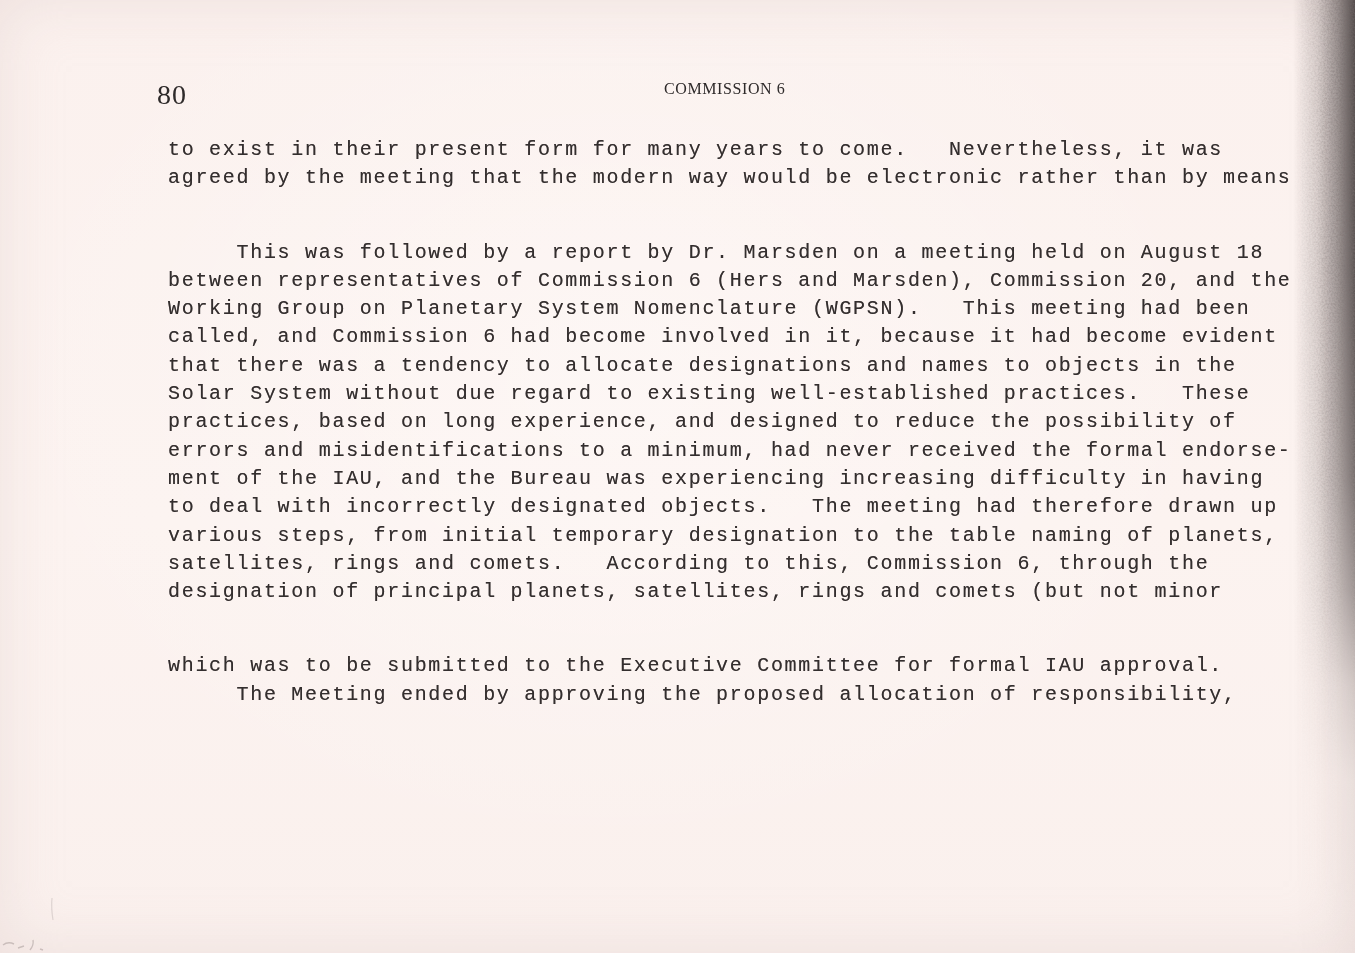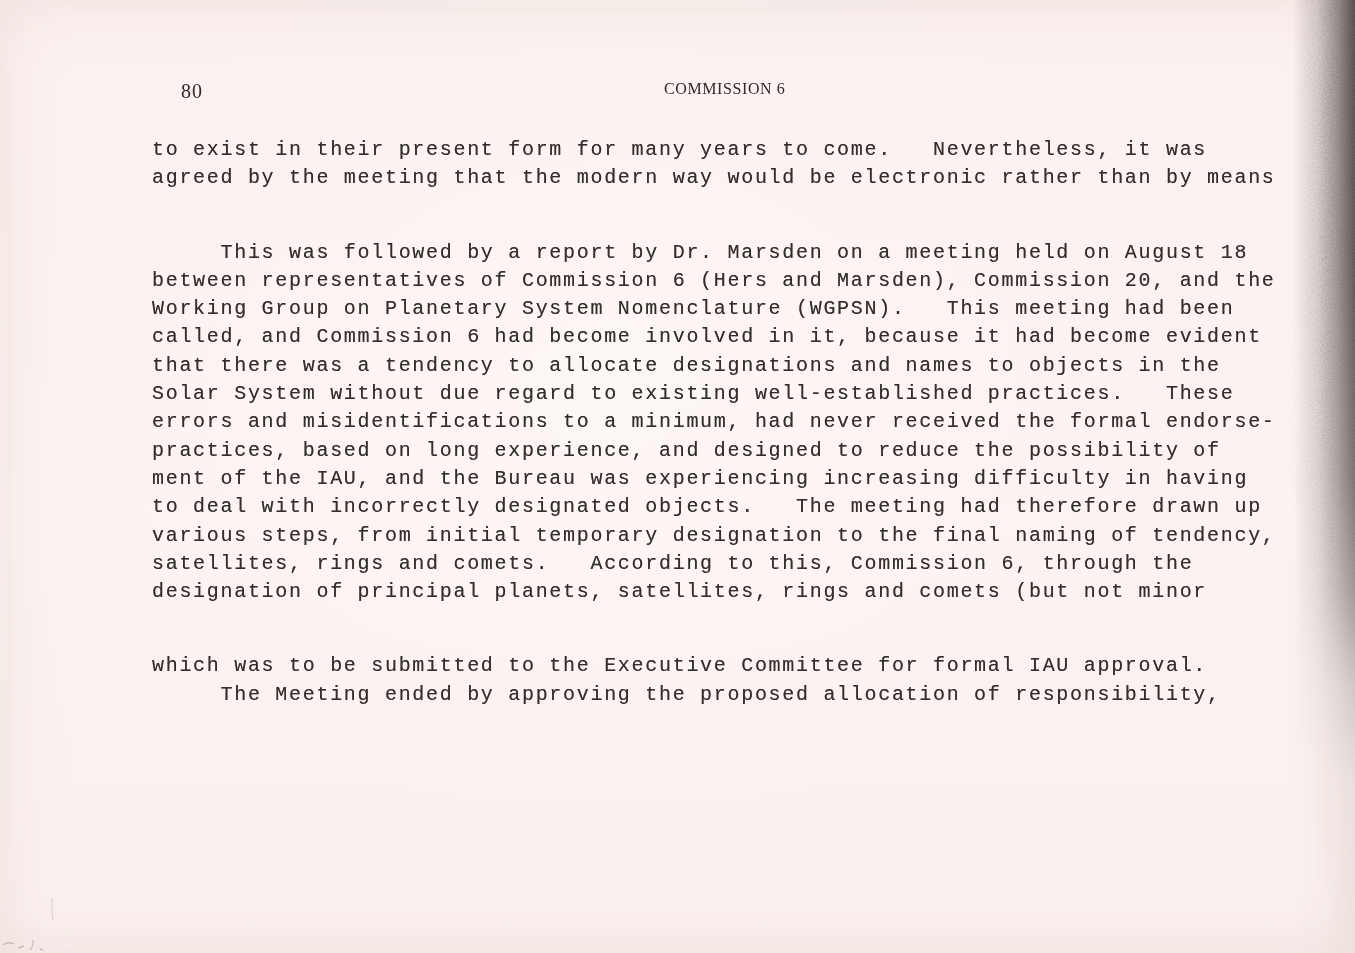--- a/index.html
+++ b/index.html
@@ -16,39 +16,38 @@
       linear-gradient(180deg, #fbf1ee 0%, #fcf3f0 55%, #faf0ed 100%);
     overflow: hidden;
     box-shadow: inset 0 0 60px rgba(214,194,192,0.35);
     font-family: "Liberation Mono", "DejaVu Sans Mono", monospace;
   }
   .page-number {
     position: absolute;
     left: 157px;
     top: 81px;
     font-family: "Liberation Serif", "DejaVu Serif", serif;
-    font-size: 20px;
+    font-size: 28px;
     line-height: 1;
     color: #2e2a2a;
     letter-spacing: 1px;
-    margin-left: 24px;
   }
   .running-head {
     position: absolute;
     left: 664px;
     top: 81px;
     font-family: "Liberation Serif", "DejaVu Serif", serif;
     font-size: 16px;
     line-height: 1;
     color: #2e2a2a;
     letter-spacing: 0.6px;
   }
   .page-body {
     position: absolute;
-    left: 152px;
+    left: 168px;
     top: 136px;
     right: 30px;
   }
   .para { margin: 0; }
   .para + .para { margin-top: 46px; }
   .line {
     white-space: pre;
     font-size: 20px;
     line-height: 28.3px;
     letter-spacing: 1.7px;
@@ -86,25 +85,25 @@
         <div class="line">to exist in their present form for many years to come.   Nevertheless, it was</div>
         <div class="line">agreed by the meeting that the modern way would be electronic rather than by means</div>
       </div>
       <div class="para">
         <div class="line">     This was followed by a report by Dr. Marsden on a meeting held on August 18</div>
         <div class="line">between representatives of Commission 6 (Hers and Marsden), Commission 20, and the</div>
         <div class="line">Working Group on Planetary System Nomenclature (WGPSN).   This meeting had been</div>
         <div class="line">called, and Commission 6 had become involved in it, because it had become evident</div>
         <div class="line">that there was a tendency to allocate designations and names to objects in the</div>
         <div class="line">Solar System without due regard to existing well-established practices.   These</div>
+        <div class="line">practices, based on long experience, and designed to reduce the possibility of</div>
         <div class="line">errors and misidentifications to a minimum, had never received the formal endorse-</div>
-        <div class="line">practices, based on long experience, and designed to reduce the possibility of</div>
         <div class="line">ment of the IAU, and the Bureau was experiencing increasing difficulty in having</div>
         <div class="line">to deal with incorrectly designated objects.   The meeting had therefore drawn up</div>
-        <div class="line">various steps, from initial temporary designation to the final naming of tendency,</div>
+        <div class="line">various steps, from initial temporary designation to the table naming of planets,</div>
         <div class="line">satellites, rings and comets.   According to this, Commission 6, through the</div>
         <div class="line">designation of principal planets, satellites, rings and comets (but not minor</div>
       </div>
       <div class="para">
         <div class="line">which was to be submitted to the Executive Committee for formal IAU approval.</div>
         <div class="line">     The Meeting ended by approving the proposed allocation of responsibility,</div>
       </div>
     </main>
 
   <svg class="edge-band" width="62" height="953" viewBox="0 0 62 953" aria-hidden="true">

